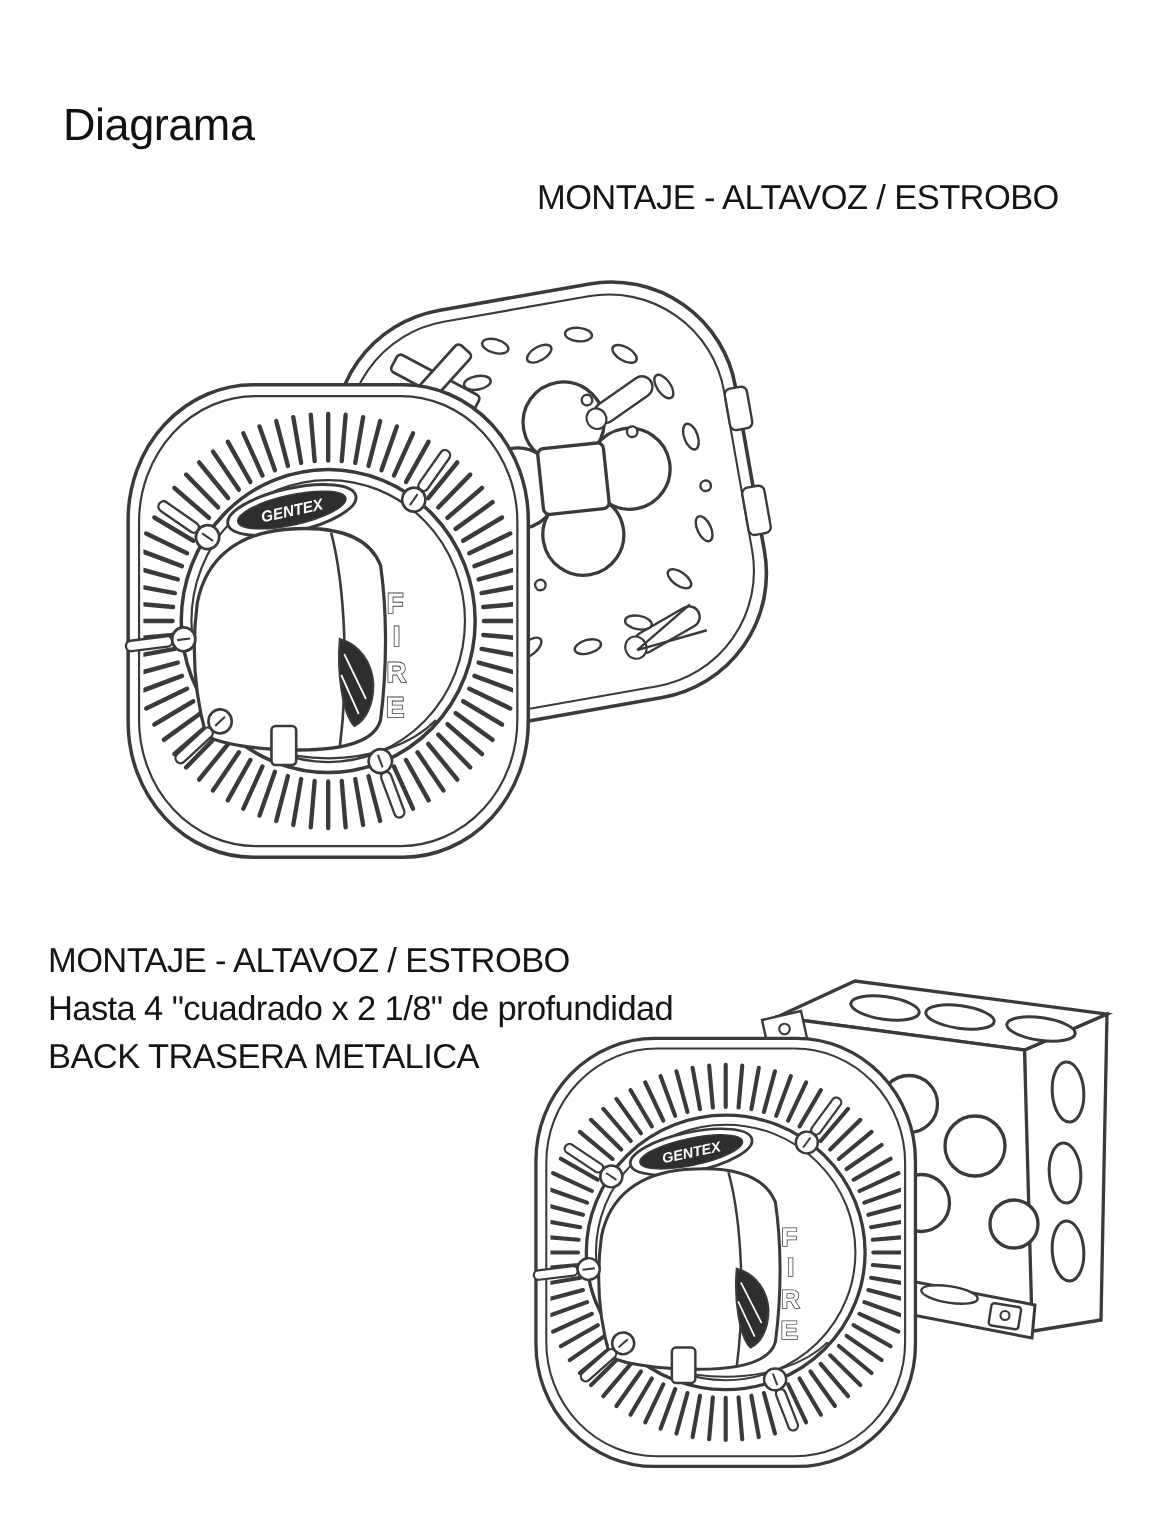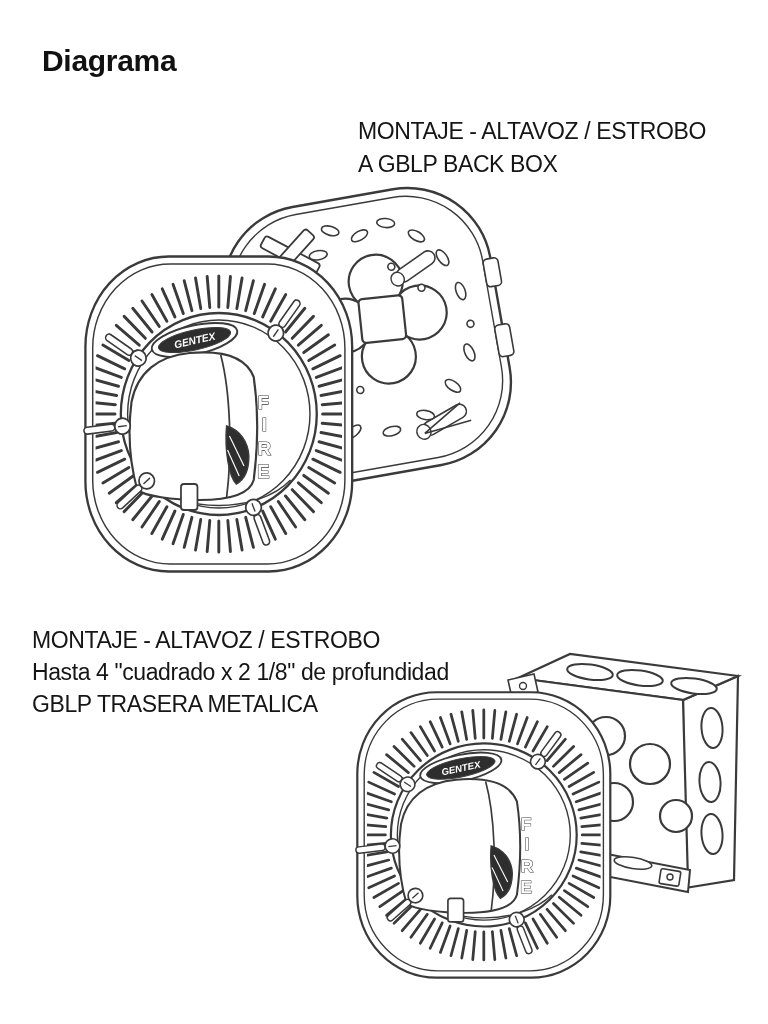--- a/index.html
+++ b/index.html
@@ -2,22 +2,22 @@
 <html><head>
 <meta charset="utf-8">
 <style>
   html,body{margin:0;padding:0;background:#888;}
   #page{
     position:relative;width:768px;height:1024px;margin:0 auto;
     background:#ffffff;overflow:hidden;
     font-family:"Liberation Sans",sans-serif;color:#111111;
   }
   #page-title{
-    position:absolute;left:42px;top:44px;
-    font-size:30px;font-weight:bold;letter-spacing:-0.3px;color:#111;
+    position:absolute;left:42px;top:67px;
+    font-size:30px;font-weight:normal;letter-spacing:-0.3px;color:#111;
   }
   .caption{
     position:absolute;font-weight:normal;font-size:23px;letter-spacing:-0.4px;color:#151515;
   }
   .caption div{white-space:nowrap;}
   #caption-1{left:358px;top:115px;line-height:33px;}
   #caption-2{left:32px;top:624px;line-height:32px;}
   svg{overflow:visible;display:block;}
   .fig{position:absolute;}
   #figure-1{left:55px;top:188px;}
@@ -28,27 +28,26 @@
 </style>
 </head>
 <body>
 
 <div id="page">
 
   <div id="page-title">Diagrama</div>
 
   <div id="caption-1" class="caption">
     <div>MONTAJE - ALTAVOZ / ESTROBO</div>
-    <div>A GBLP BACK BOX</div>
   </div>
 
   <div id="caption-2" class="caption">
     <div>MONTAJE - ALTAVOZ / ESTROBO</div>
     <div>Hasta 4 "cuadrado x 2 1/8" de profundidad</div>
-    <div>GBLP TRASERA METALICA</div>
+    <div>BACK TRASERA METALICA</div>
   </div>
 
   <svg width="0" height="0" aria-hidden="true">
     <defs>
       <clipPath id="devclip">
           <rect x="13" y="13" width="254" height="294" rx="77" ry="77"></rect>
         </clipPath>
 
       <g id="screw">
         <rect x="8" y="-3.5" width="32" height="7" rx="3.5" class="lnw" stroke-width="1.6"></rect>

